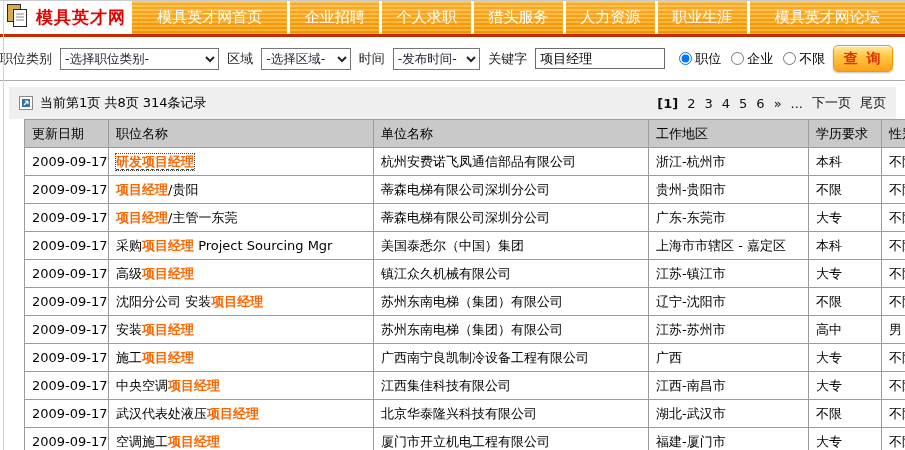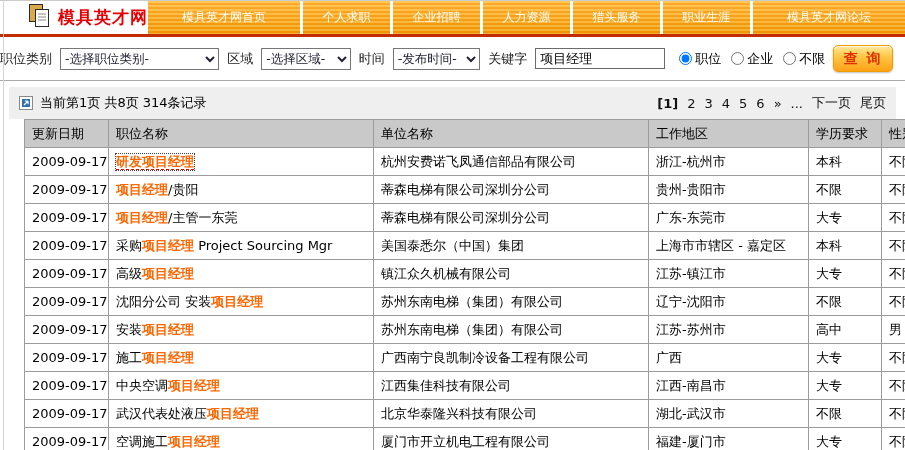--- a/index.html
+++ b/index.html
@@ -3,24 +3,24 @@
 <meta charset="utf-8">
 <style>
   * { box-sizing: border-box; margin: 0; padding: 0; }
   html, body { width: 905px; height: 450px; overflow: hidden; background: #fff; }
   body { font-family: "DejaVu Sans", "Liberation Sans", sans-serif; font-size: 13px; color: #000;
          position: relative; border-top: 1px solid #ccc; }
   .gutter { position: absolute; left: 3px; top: 0; bottom: 0; width: 1px; background: #d4d4d4; }
 
   
   .header { height: 36px; display: flex; align-items: stretch; border-bottom: 3px solid #c22c00; }
-  .logo { width: 148px; display: flex; align-items: center; justify-content: flex-end; gap: 6px; background: #fff; cursor: pointer; }
+  .logo { width: 132px; display: flex; align-items: center; justify-content: center; gap: 6px; background: #fff; cursor: pointer; }
   .logo-text { color: #e60000; font-weight: bold; font-size: 17px; letter-spacing: 1px; white-space: nowrap; }
   .nav { flex: 1; display: flex; gap: 3px; background: #fff; }
-  .tab { flex: 1; display: flex; align-items: center; justify-content: center; color: #fff; font-size: 12px;
+  .tab { flex: 1; display: flex; align-items: center; justify-content: center; color: #fff; font-size: 15px;
          cursor: pointer; white-space: nowrap;
          background: linear-gradient(rgba(255,255,255,.18), rgba(0,0,0,.05)),
                      repeating-linear-gradient(180deg, #ffbb33 0 2px, #ff9800 2px 4px); }
   .tab.wide { flex: 1.75; }
 
   
   .searchbar { height: 44px; display: flex; align-items: center; gap: 8px;
                border-bottom: 1px solid #aaa; background: #fff; }
   .lbl { color: #222; white-space: nowrap; }
   select { height: 22px; font-size: 12.5px; color: #223; background: #fff; font-family: inherit; }
@@ -69,24 +69,24 @@
         <rect x="7.5" y="6.5" width="13" height="17" fill="#ffffff" stroke="#2a2a2a"></rect>
         <line x1="10" y1="11" x2="18" y2="11" stroke="#888"></line>
         <line x1="10" y1="14" x2="18" y2="14" stroke="#888"></line>
         <line x1="10" y1="17" x2="18" y2="17" stroke="#888"></line>
       </svg>
     </span>
     <span class="logo-text">模具英才网</span>
   </div>
   <div class="nav">
       <div class="tab wide">模具英才网首页</div>
+      <div class="tab">企业招聘</div>
       <div class="tab">个人求职</div>
-      <div class="tab">企业招聘</div>
+      <div class="tab">猎头服务</div>
       <div class="tab">人力资源</div>
-      <div class="tab">猎头服务</div>
       <div class="tab">职业生涯</div>
       <div class="tab wide">模具英才网论坛</div>
     </div>
 </div>
 
 <div class="searchbar">
   <span class="lbl">职位类别</span>
   <select class="sel-category">
     <option>-选择职位类别-</option>
   </select>

